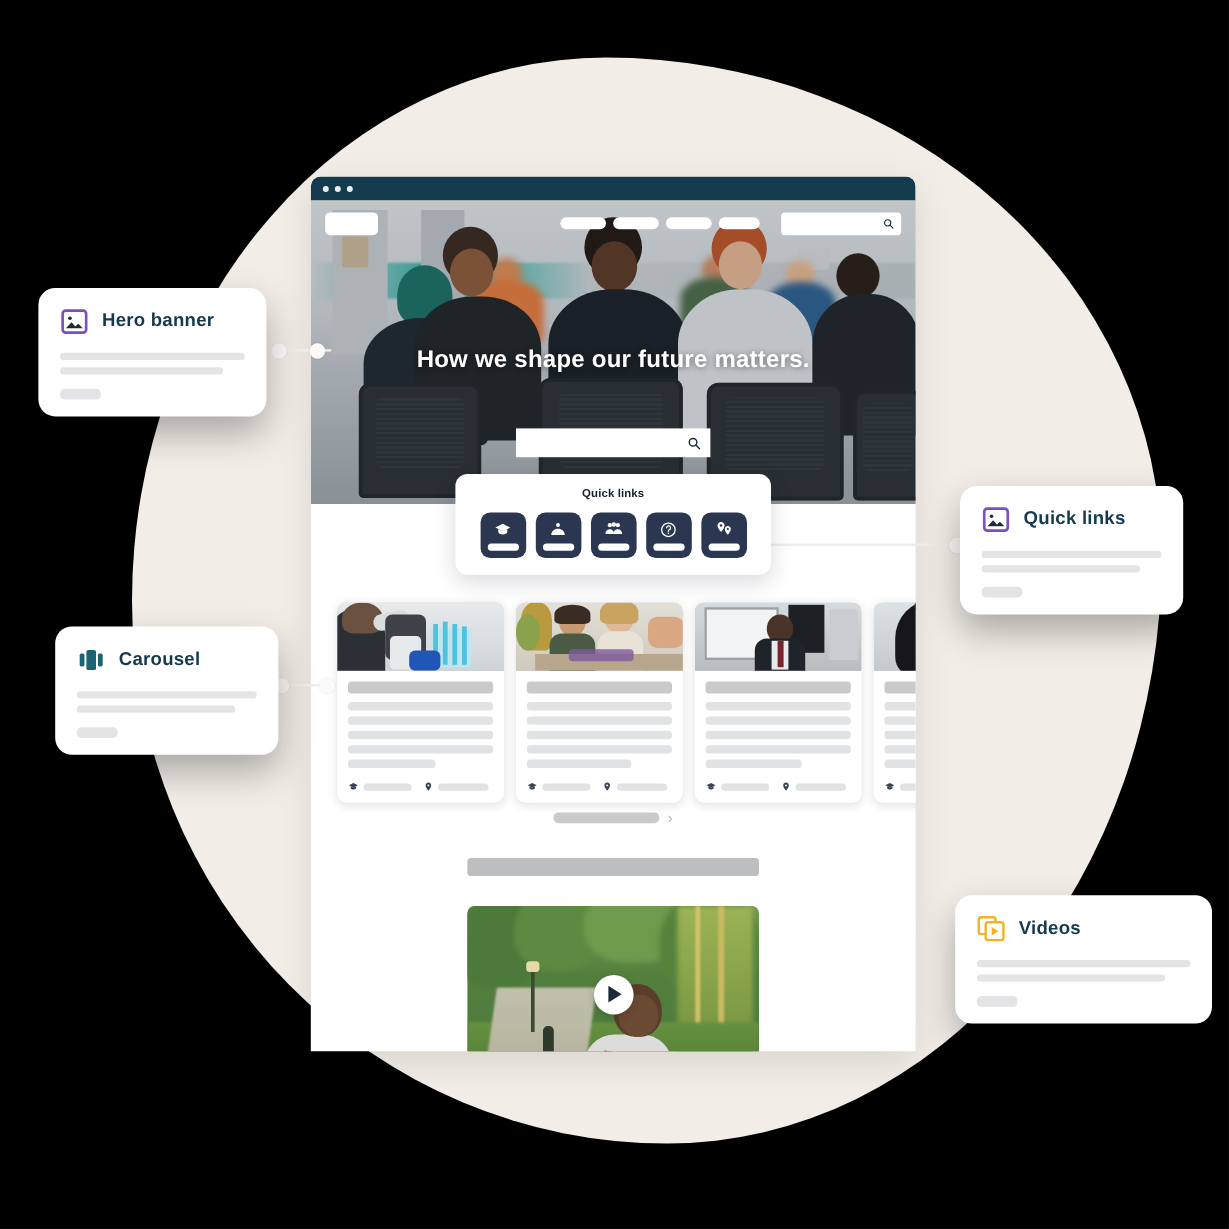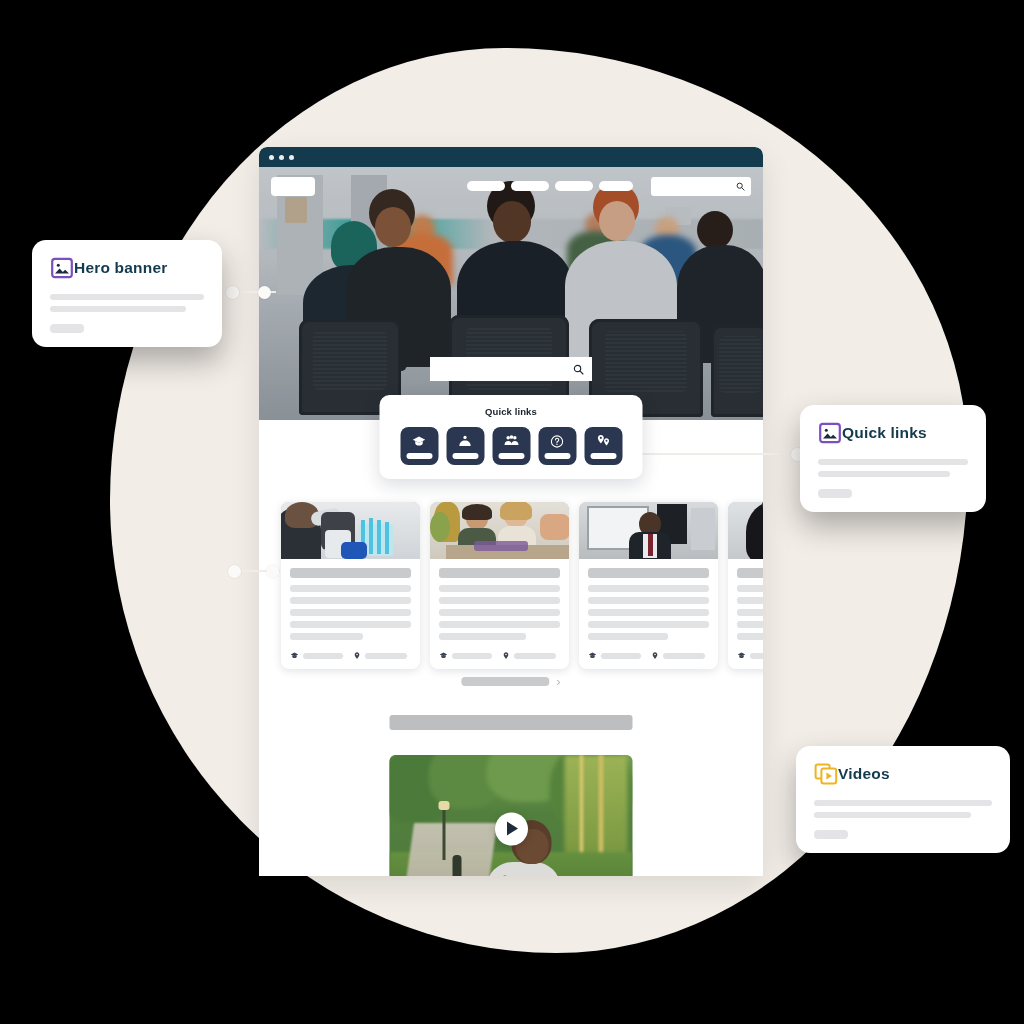--- a/index.html
+++ b/index.html
@@ -164,21 +164,21 @@
     box-shadow: 0 2px 8px rgba(0,0,0,.18);
   }
   .play-tri { width:0; height:0; border-left: 11px solid #1d2b3a; border-top:7px solid transparent; border-bottom:7px solid transparent; margin-left:3px;}
 
   
   .anno {
     position:absolute; background:#fff; border-radius: 14px;
     box-shadow: 0 14px 30px rgba(0,0,0,.30);
     padding: 16px 18px 14px;
   }
-  .anno-head { display:flex; align-items:center; }
+  .anno-head { display:flex; align-items:center; gap: 11px; }
   .anno-title { font-size: 15.5px; font-weight: 700; color:#143A4E; letter-spacing:.2px; }
   .anno-lines { margin-top: 14px; }
   .anno-ln { height: 6px; border-radius:3px; background:#E4E4E6; margin-bottom: 6px; }
   .anno-chip { width: 34px; height: 9px; border-radius:4px; background:#E4E4E6; margin-top: 12px; }
 
   .icon-sq { width: 24px; height: 24px; }
 
   
   .conn { position:absolute; height:2px; background:#F0EDE9; }
   .node { position:absolute; width: 13px; height:13px; border-radius:50%; background:#FBFAF8; box-shadow:0 0 0 1px rgba(0,0,0,.03); }
@@ -249,20 +249,21 @@
         <div class="nav-pill" style="width:38px"></div>
         <div class="nav-pill" style="width:34px"></div>
         <div class="nav-search">
           <svg class="mini-mag" viewBox="0 0 16 16">
             <circle cx="6.6" cy="6.6" r="4.6" fill="none" stroke="#1d2b3a" stroke-width="1.7"></circle>
             <line x1="10" y1="10" x2="14.5" y2="14.5" stroke="#1d2b3a" stroke-width="1.7" stroke-linecap="round"></line>
           </svg>
         </div>
       </div>
 
+      <div class="hero-title">How we shape our future matters.</div>
 
       <div class="hero-search">
         <svg style="width:11px;height:11px" viewBox="0 0 16 16">
           <circle cx="6.6" cy="6.6" r="4.6" fill="none" stroke="#1d2b3a" stroke-width="1.7"></circle>
           <line x1="10" y1="10" x2="14.5" y2="14.5" stroke="#1d2b3a" stroke-width="1.7" stroke-linecap="round"></line>
         </svg>
       </div>
     </div>
 
     <div class="quicklinks">
@@ -521,20 +522,35 @@
       </svg>
       <span class="anno-title">Quick links</span>
     </div>
     <div class="anno-lines">
       <div class="anno-ln" style="width:100%"></div>
       <div class="anno-ln" style="width:88%"></div>
     </div>
     <div class="anno-chip"></div>
   </div>
 
+  <div class="anno" style="left:46px;top:522px;width:186px;">
+    <div class="anno-head">
+      <svg class="icon-sq" viewBox="0 0 24 24">
+        <rect x="8" y="3.6" width="8" height="16.8" rx="1.6" fill="#1C6374"></rect>
+        <rect x="2.4" y="6.6" width="4" height="10.8" rx="1.4" fill="#1C6374"></rect>
+        <rect x="17.6" y="6.6" width="4" height="10.8" rx="1.4" fill="#1C6374"></rect>
+      </svg>
+      <span class="anno-title">Carousel</span>
+    </div>
+    <div class="anno-lines">
+      <div class="anno-ln" style="width:100%"></div>
+      <div class="anno-ln" style="width:88%"></div>
+    </div>
+    <div class="anno-chip"></div>
+  </div>
 
   <div class="anno" style="left:796px;top:746px;width:214px;">
     <div class="anno-head">
       <svg class="icon-sq" viewBox="0 0 24 24">
         <rect x="1.6" y="2.4" width="14" height="14" rx="2" fill="none" stroke="#F0B323" stroke-width="2"></rect>
         <rect x="7.4" y="6.6" width="14.8" height="14.8" rx="2.2" fill="#ffffff" stroke="#F0B323" stroke-width="2"></rect>
         <path d="M12.4 10.4 l5.6 3.6 -5.6 3.6 z" fill="#F0B323"></path>
       </svg>
       <span class="anno-title">Videos</span>
     </div>

